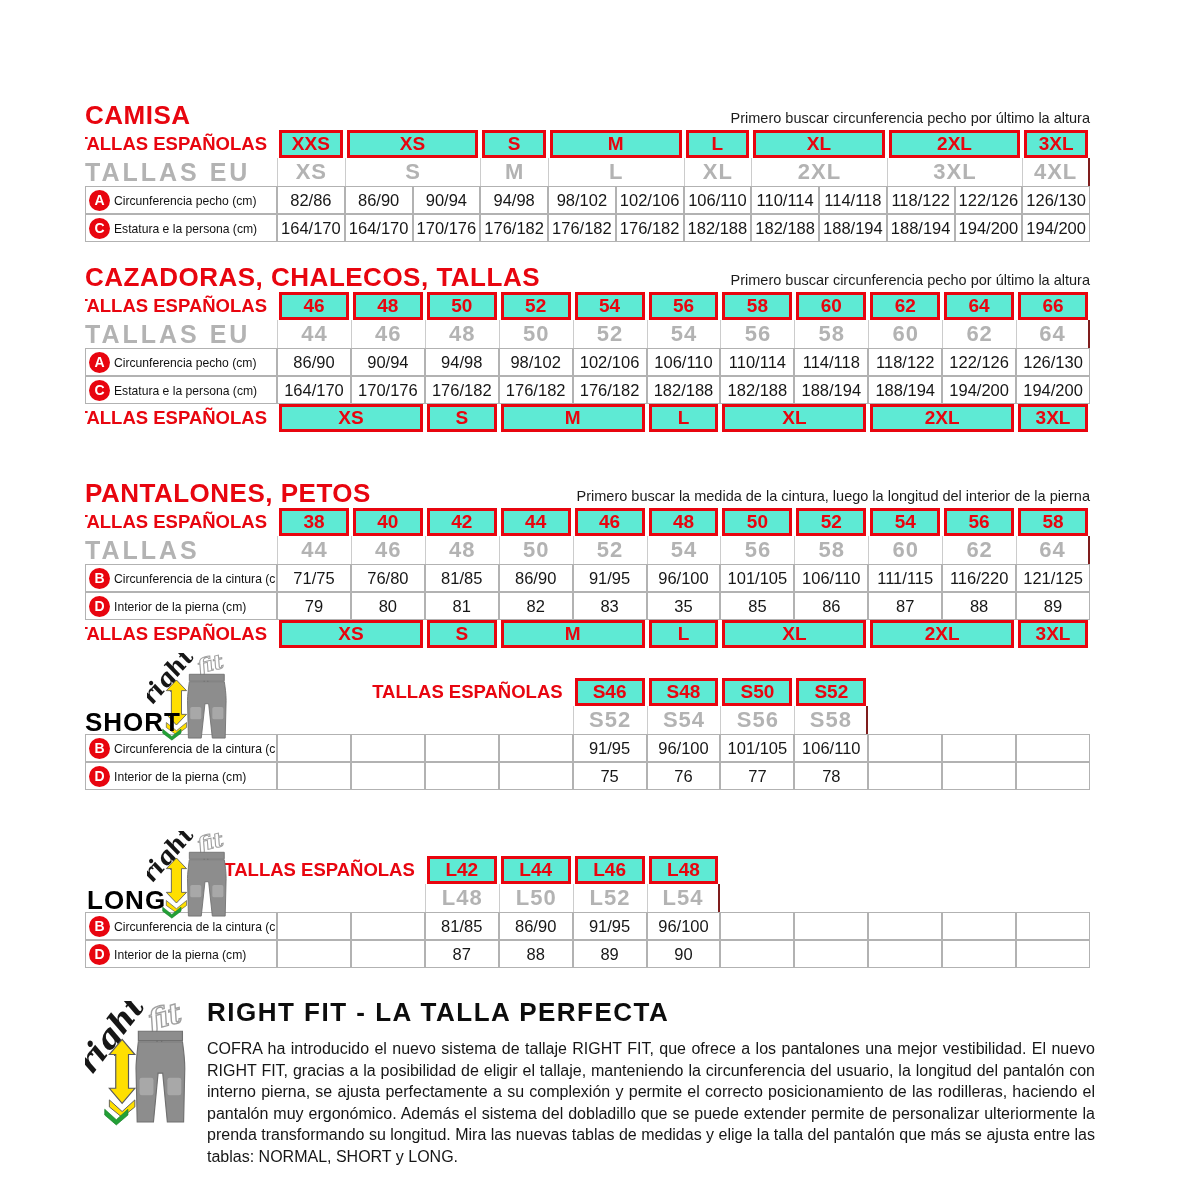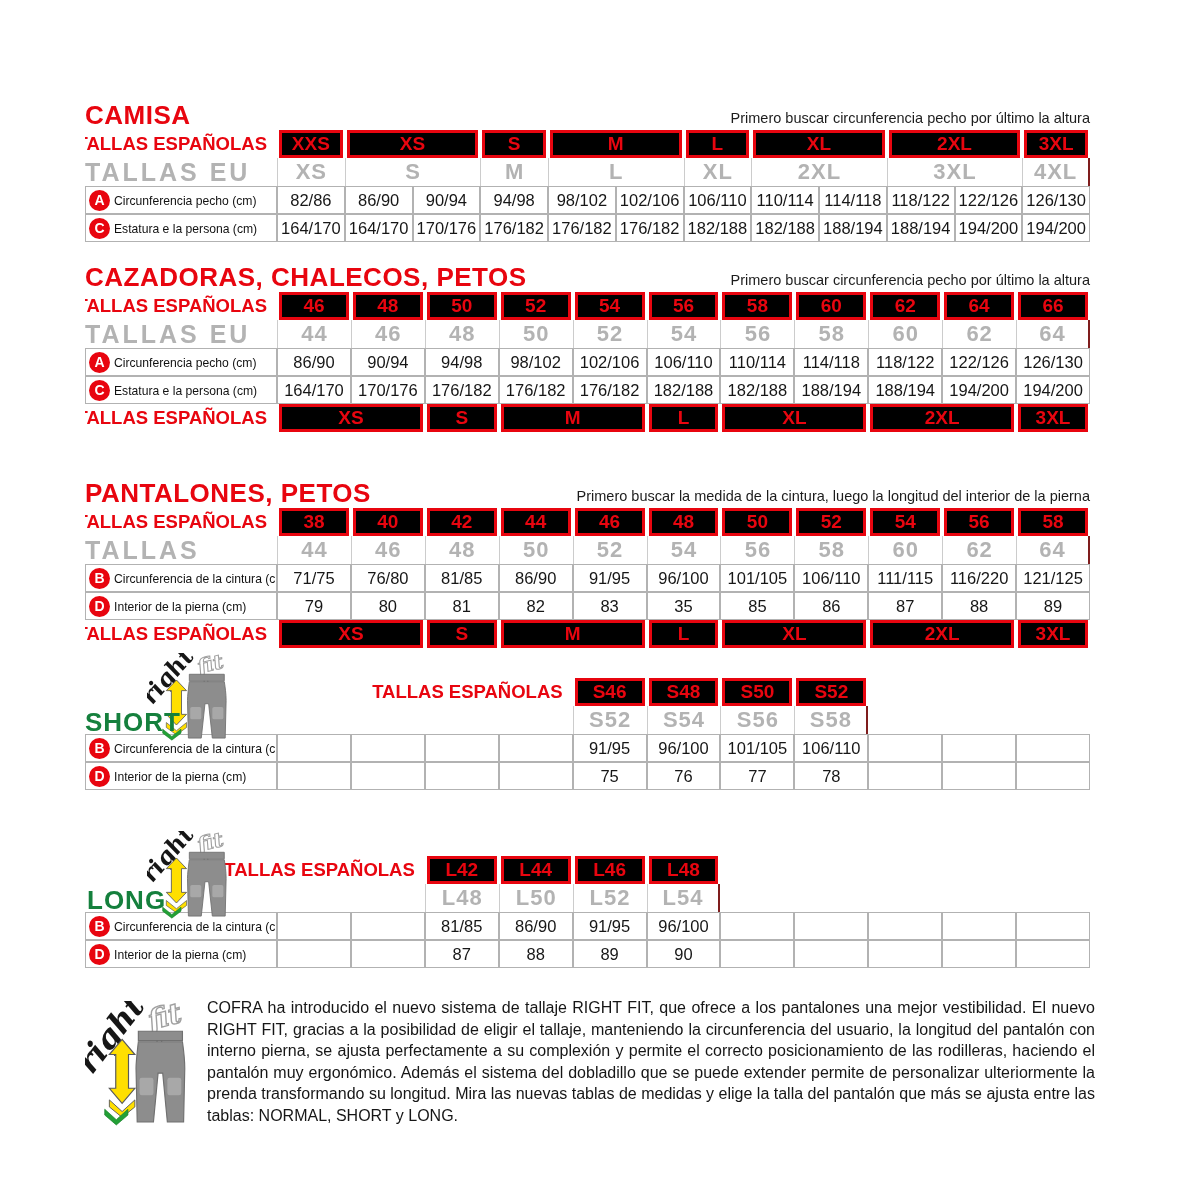--- a/index.html
+++ b/index.html
@@ -12,33 +12,33 @@
   .sheet{
     position:relative;width:1200px;height:1200px;background:#fff;
     font-family:"Liberation Sans",sans-serif;color:var(--ink);overflow:hidden;
   }
   section{position:absolute;left:85px;width:1005px;}
   .title-row{display:flex;align-items:flex-end;justify-content:space-between;height:28px;margin-bottom:2px;margin-top:28px;}
   .tbl-title{margin:0;font-size:26px;line-height:26px;font-weight:bold;color:var(--red);letter-spacing:.5px;white-space:nowrap;}
   .tbl-note{font-size:14.5px;color:#1c1c1c;padding-bottom:2px;white-space:nowrap;}
   .size-grid{display:grid;}
   .c{height:28px;display:flex;align-items:center;justify-content:center;box-sizing:border-box;overflow:hidden;}
-  .r{border:3px solid var(--red);margin:0 2px;color:var(--red);font-weight:bold;font-size:19px;background:#000000;}
+  .r{border:3px solid var(--red);margin:0 2px;color:var(--red);font-weight:bold;font-size:19px;background:#5eead4;}
   .g{color:var(--gray);font-weight:bold;font-size:22px;border-left:1px solid #ccc;letter-spacing:1px;}
   .g.gend{border-right:2px solid #7f1d1d;}
   .d{border:1px solid var(--border);font-size:16.5px;color:#161616;}
   .sp{background:transparent;}
   .lab-red{justify-content:flex-end;color:var(--red);font-weight:bold;font-size:18.5px;padding-right:10px;white-space:nowrap;}
   .lab-gray{justify-content:flex-start;color:var(--gray);font-weight:bold;font-size:25px;letter-spacing:3px;white-space:nowrap;}
   .lab-data{border:1px solid var(--border);justify-content:flex-start;padding:0 3px;}
   .lab-text{font-size:13.5px;white-space:nowrap;transform:scaleX(.9);transform-origin:0 50%;}
   .badge{width:21px;height:21px;border-radius:50%;background:var(--red);color:#fff;
          font-weight:bold;font-size:14px;display:flex;align-items:center;justify-content:center;
          flex:0 0 21px;margin-right:4px;}
-  .section-tag{position:absolute;font-size:26px;font-weight:bold;color:#15803d;letter-spacing:1px;text-align:center;}
+  .section-tag{position:absolute;font-size:26px;font-weight:bold;color:#000000;letter-spacing:1px;text-align:center;}
   .rf-mini{position:absolute;left:62px;top:-25px;}
   .rf-head{margin:0 0 10px 0;font-size:26px;font-weight:bold;letter-spacing:1.5px;color:#0d0d0d;white-space:nowrap;}
   .rf-body{position:absolute;left:122px;top:2px;width:888px;}
   .rf-par{font-size:16px;line-height:21.5px;color:#161616;text-align:justify;margin:0;}
   .rf-big{position:absolute;left:0;top:6px;}
 </style>
 </head>
 <body>
 
 <svg width="0" height="0" style="position:absolute" aria-hidden="true">
@@ -118,21 +118,21 @@
         <div class="c d">182/188</div>
         <div class="c d">188/194</div>
         <div class="c d">188/194</div>
         <div class="c d">194/200</div>
         <div class="c d">194/200</div>
       </div>
   </section>
 
   <section style="top:234px">
     <div class="title-row">
-      <h2 class="tbl-title">CAZADORAS, CHALECOS, PETOS</h2>
+      <h2 class="tbl-title">CAZADORAS, CHALECOS, TALLAS</h2>
       <div class="tbl-note">Primero buscar circunferencia pecho por último la altura</div>
     </div>
     <div class="size-grid" id="grid-cazadoras" style="grid-template-columns: 192px repeat(11, 1fr);">
         <div class="c lab-red">TALLAS ESPAÑOLAS</div>
         <div class="c r">46</div>
         <div class="c r">48</div>
         <div class="c r">50</div>
         <div class="c r">52</div>
         <div class="c r">54</div>
         <div class="c r">56</div>
@@ -377,17 +377,18 @@
         <div class="c d"></div>
         <div class="c d"></div>
       </div>
   </section>
 
   <section style="top:995px;height:170px">
     <svg class="rf-big" width="116" height="128" viewBox="0 0 100 110" preserveAspectRatio="none">
         <use href="#rf-logo"></use>
       </svg>
     <div class="rf-body">
+      <h2 class="rf-head">RIGHT FIT - LA TALLA PERFECTA</h2>
       <p class="rf-par">COFRA ha introducido el nuevo sistema de tallaje RIGHT FIT, que ofrece a los pantalones una mejor vestibilidad. El nuevo RIGHT FIT, gracias a la posibilidad de eligir el tallaje, manteniendo la circunferencia del usuario, la longitud del pantalón con interno pierna, se ajusta perfectamente a su complexión y permite el correcto posicionamiento de las rodilleras, haciendo el pantalón muy ergonómico. Además el sistema del dobladillo que se puede extender permite de personalizar ulteriormente la prenda transformando su longitud. Mira las nuevas tablas de medidas y elige la talla del pantalón que más se ajusta entre las tablas: NORMAL, SHORT y LONG.</p>
     </div>
   </section>
 
 </div>
 
 </body></html>

